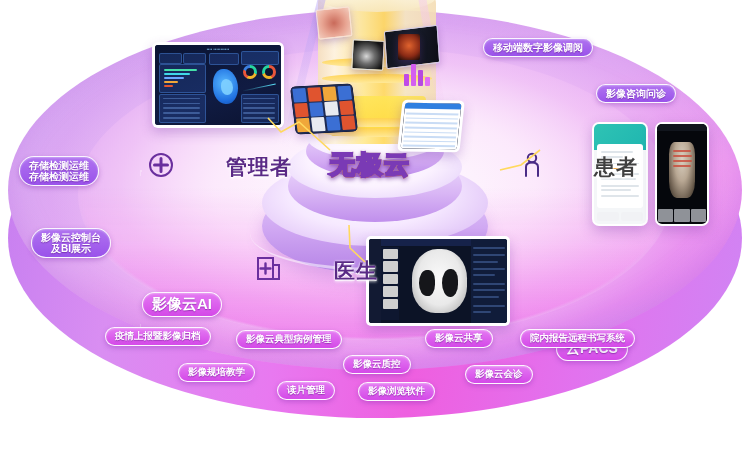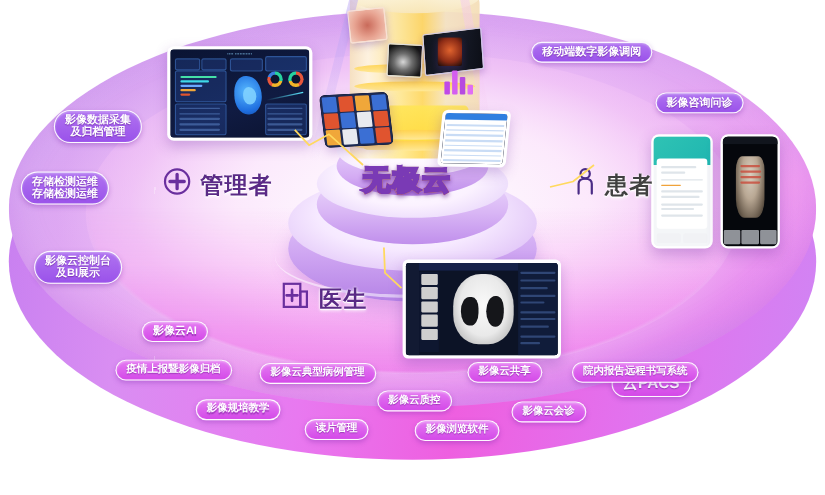--- a/index.html
+++ b/index.html
@@ -147,21 +147,21 @@
     text-shadow:0 1px 1px rgba(90,20,130,.5);
     padding:3px 9px;
   }
   .pill.violet{background:linear-gradient(180deg,#b073f0,#9a52ea);}
   .pill.magenta{background:linear-gradient(180deg,#e479f2,#d449e8);}
   .pill.two{line-height:1.12;}
 
   
   .role{position:absolute;display:flex;align-items:center;gap:8px;}
   .role .rl{font-size:21px;font-weight:700;color:#5a2a86;
-    text-shadow:0 1px 0 #fff,0 2px 3px rgba(255,255,255,.9),0 0 2px #fff;letter-spacing:1px;}
+    text-shadow:0 1px 0 #fff,0 2px 3px rgba(255,255,255,.9),0 0 2px #fff;letter-spacing:1px;margin-left:44px;}
   .role.patient .rl{color:#404040;}
   .role .ic{flex:0 0 auto;display:block;}
 
   
   .title{position:absolute;left:330px;top:150px;text-align:center;z-index:40;}
   .title div{
     font-size:25px;font-weight:700;letter-spacing:2px;line-height:1.15;
     background:linear-gradient(180deg,#fff3c4 0%,#ffd95c 38%,#ffae2e 72%,#f98a18 100%);
     -webkit-background-clip:text;background-clip:text;color:transparent;
     -webkit-text-stroke:2.6px #7a3ab5;
@@ -397,26 +397,20 @@
         <rect x="17" y="10" width="6" height="14" fill="none" stroke="#6a2f9e" stroke-width="2"></rect>
       </svg>
     </span>
     <span class="rl">医生</span>
   </div>
 
   <div class="title">
     <div class="t1">无极云</div>
   </div>
 
-  <div class="pill violet two" style="left:49px;top:100px;font-size:10px;">
-    <span>
-      <span>影像数据采集</span><br>
-      <span>及归档管理</span>
-    </span>
-  </div>
 
   <div class="pill violet two" style="left:19px;top:156px;font-size:10px;">
     <span>
       <span>存储检测运维</span><br>
       <span>存储检测运维</span>
     </span>
   </div>
 
   <div class="pill violet two" style="left:31px;top:228px;font-size:10px;">
     <span>
@@ -425,39 +419,39 @@
     </span>
   </div>
 
   <div class="pill violet" style="left:483px;top:38px;font-size:10px;">
     <span>移动端数字影像调阅</span>
   </div>
   <div class="pill violet" style="left:596px;top:84px;font-size:10px;">
     <span>影像咨询问诊</span>
   </div>
 
-  <div class="pill magenta" style="left:129px;top:292px;font-size:10px;">
+  <div class="pill magenta" style="left:142px;top:292px;font-size:15px;">
     <span>影像云AI</span>
   </div>
   <div class="pill magenta" style="left:105px;top:327px;font-size:9.5px;">
     <span>疫情上报暨影像归档</span>
   </div>
   <div class="pill magenta" style="left:236px;top:330px;font-size:9.5px;">
     <span>影像云典型病例管理</span>
   </div>
   <div class="pill magenta" style="left:178px;top:363px;font-size:9.5px;">
     <span>影像规培教学</span>
   </div>
   <div class="pill magenta" style="left:343px;top:355px;font-size:9.5px;">
     <span>影像云质控</span>
   </div>
   <div class="pill magenta" style="left:277px;top:381px;font-size:9.5px;">
     <span>读片管理</span>
   </div>
-  <div class="pill magenta" style="left:377px;top:382px;font-size:9.5px;font-family:Liberation Serif, serif;">
+  <div class="pill magenta" style="left:358px;top:382px;font-size:9.5px;font-family:Liberation Serif, serif;">
     <span>影像浏览软件</span>
   </div>
   <div class="pill magenta" style="left:425px;top:329px;font-size:9.5px;align-items:center;">
     <span>影像云共享</span>
   </div>
   <div class="pill magenta" style="left:465px;top:365px;font-size:9.5px;">
     <span>影像云会诊</span>
   </div>
   <div class="pill magenta" style="left:556px;top:293px;font-size:14px;margin-top:44px;">
     <span>云PACS</span>

